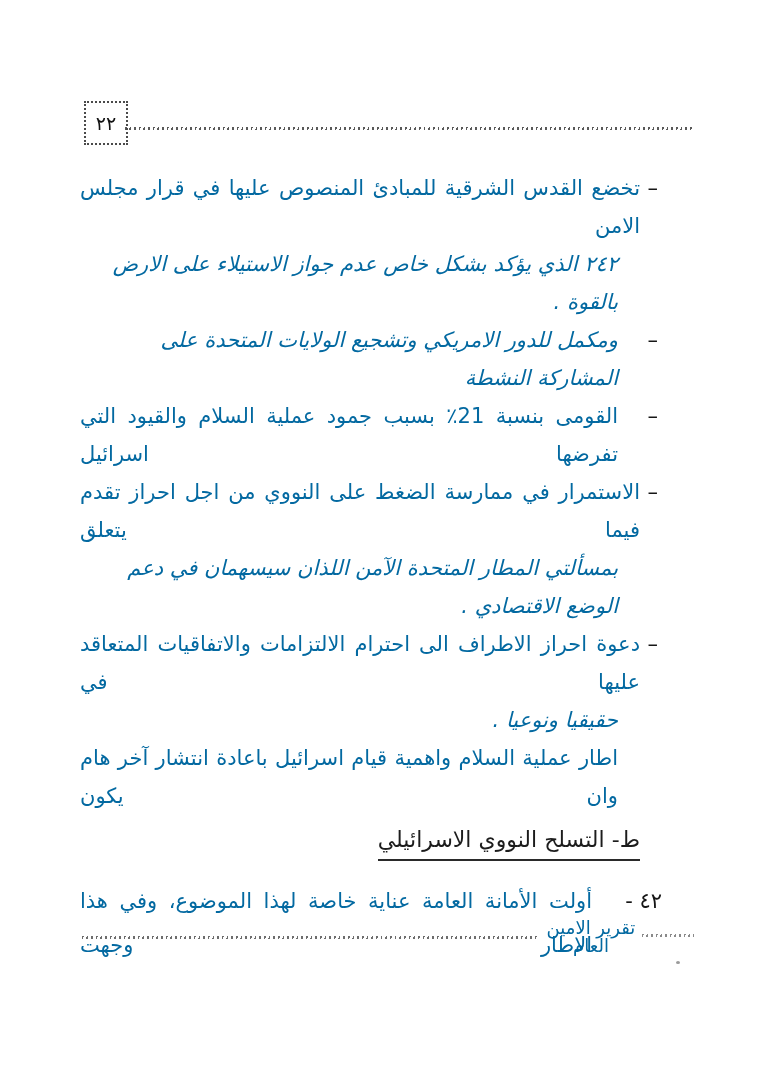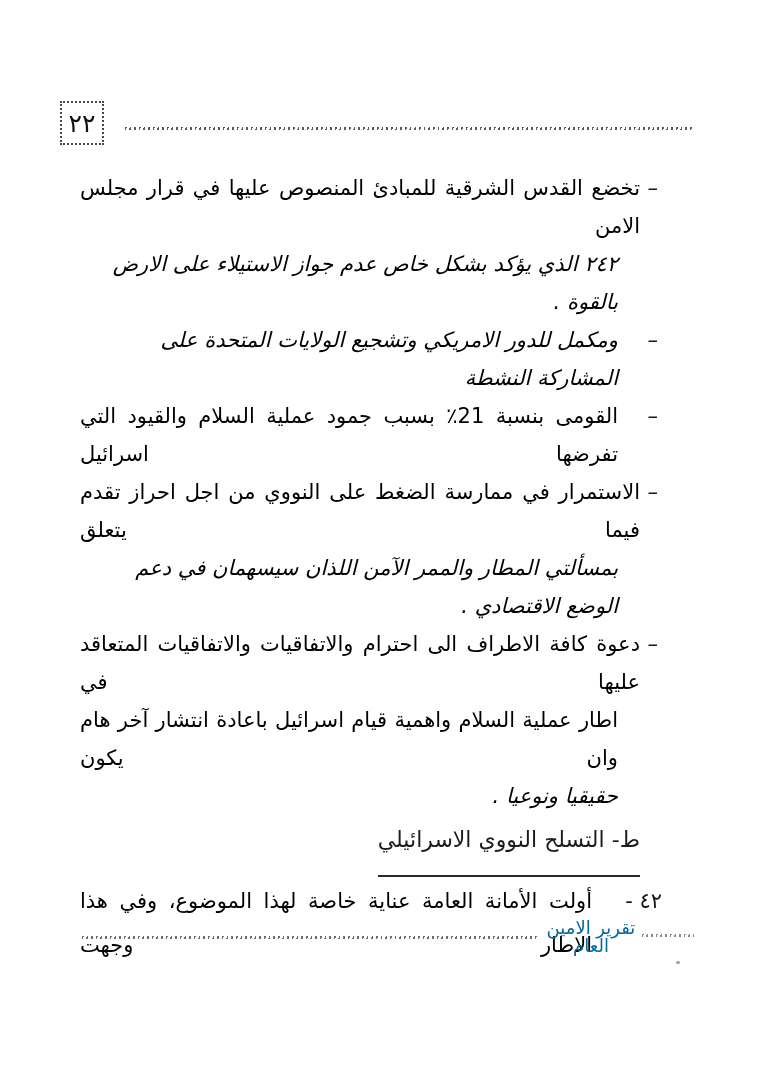--- a/index.html
+++ b/index.html
@@ -4,24 +4,24 @@
 <style>
   html,body{margin:0;padding:0;}
   body{
     width:758px;height:1078px;position:relative;overflow:hidden;
     background:#ffffff;color:#1c1c1c;
     font-family:"DejaVu Sans", sans-serif;
   }
   .page{position:absolute;inset:0;background:#fff;}
   
   .pagenum-box{
-    position:absolute;left:60px;top:101px;width:44px;height:44px;
+    position:absolute;left:84px;top:101px;width:44px;height:44px;
     border:2px dotted #4a4a4a;box-sizing:border-box;
     display:flex;align-items:center;justify-content:center;
-    font-size:25px;color:#111;
+    font-size:19px;color:#111;
   }
   
   .rule{
     position:absolute;height:3px;
     background:repeating-linear-gradient(100deg,#3c3c3c 0 1.6px,transparent 1.6px 4.6px);
     opacity:.85;
   }
   .rule.top{left:125px;top:127px;width:567px;}
   .rule.footer-left{left:82px;top:936px;width:455px;opacity:.75;}
   .rule.footer-right{left:642px;top:934px;width:52px;opacity:.6;}
@@ -30,35 +30,35 @@
     direction:rtl;text-align:center;
     font-size:18px;line-height:18px;color:#0369a1;
     letter-spacing:.5px;
   }
   .speck{position:absolute;left:676px;top:961px;width:4px;height:3px;background:#9a9a9a;border-radius:50%;}
   
   .content{position:absolute;left:80px;top:169px;width:560px;}
   .line{
     direction:rtl;unicode-bidi:plaintext;
     font-size:21px;line-height:38px;
-    white-space:normal;color:#000000;
+    white-space:normal;color:#0369a1;
   }
   .j{text-align:justify;text-align-last:justify;}
   .last{text-align:right;font-style:italic;}
   .cont{padding-right:22px;box-sizing:border-box;}
   .bullet{position:relative;}
   .bullet .dash{
     position:absolute;right:-18px;top:0;
     font-size:21px;line-height:38px;color:#161616;
   }
   
   .section-heading{margin-top:12px;height:46px;direction:rtl;text-align:right;}
   .section-heading .hwrap{
     display:inline-block;border-bottom:2px solid #2a2a2a;
-    padding-bottom:22px;font-size:22px;line-height:26px;
+    padding-bottom:6px;font-size:22px;line-height:26px;
   }
   
   .para{position:relative;margin-top:6px;}
   .para .line{line-height:44px;}
   .para .pnum{
     position:absolute;right:-22px;top:0;direction:rtl;
     font-size:21px;line-height:44px;white-space:nowrap;color:#161616;
   }
   .para .first{padding-right:48px;box-sizing:border-box;}
 </style>
@@ -86,28 +86,28 @@
     </div>
 
     <div class="bullet">
       <span class="dash">–</span>
       <div class="line j cont">القومى بنسبة 21٪ بسبب جمود عملية السلام والقيود التي تفرضها اسرائيل</div>
     </div>
 
     <div class="bullet">
       <span class="dash">–</span>
       <div class="line j">الاستمرار في ممارسة الضغط على النووي من اجل احراز تقدم فيما يتعلق</div>
-      <div class="line last cont">بمسألتي المطار والممر الآمن اللذان سيسهمان في دعم الوضع الاقتصادي .</div>
+      <div class="line last cont">بمسألتي المطار المتحدة الآمن اللذان سيسهمان في دعم الوضع الاقتصادي .</div>
     </div>
 
     <div class="bullet">
       <span class="dash">–</span>
-      <div class="line j">دعوة كافة الاطراف الى احترام والاتفاقيات والاتفاقيات المتعاقد عليها في</div>
+      <div class="line j">دعوة احراز الاطراف الى احترام الالتزامات والاتفاقيات المتعاقد عليها في</div>
+      <div class="line last cont">حقيقيا ونوعيا .</div>
       <div class="line j cont">اطار عملية السلام واهمية قيام اسرائيل باعادة انتشار آخر هام وان يكون</div>
-      <div class="line last cont">حقيقيا ونوعيا .</div>
     </div>
 
     <div class="section-heading">
       <span class="hwrap">
         <span>ط-</span>
         <span>التسلح النووي الاسرائيلي</span>
       </span>
     </div>
 
     <div class="para">

